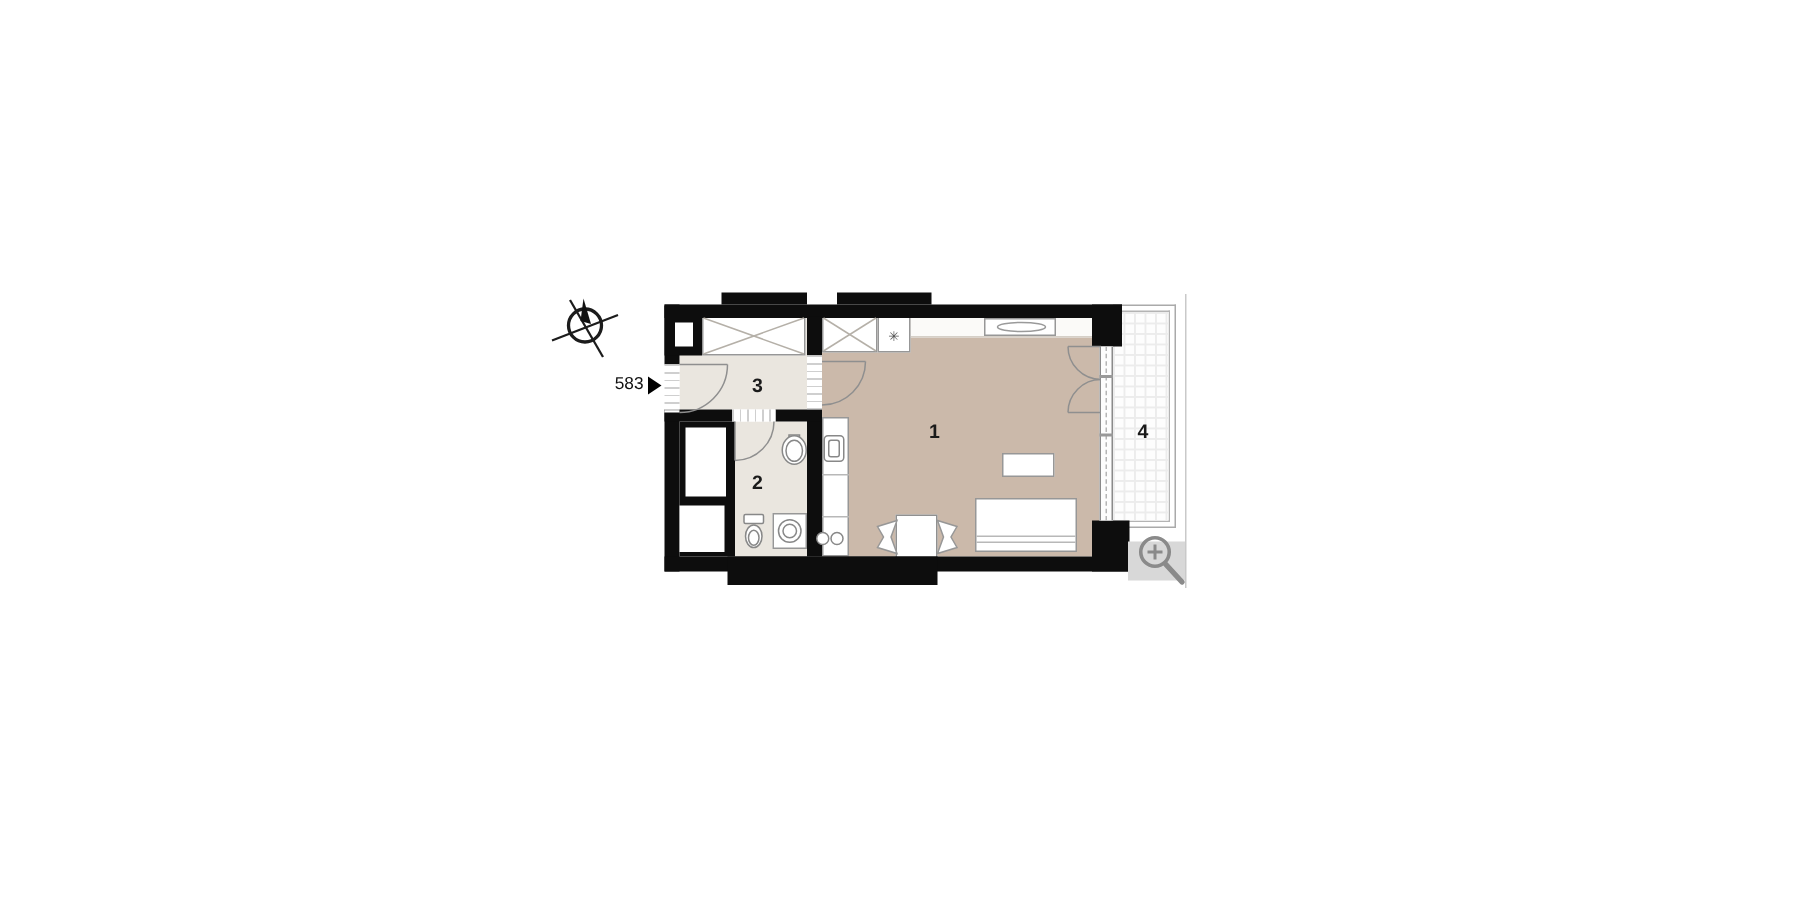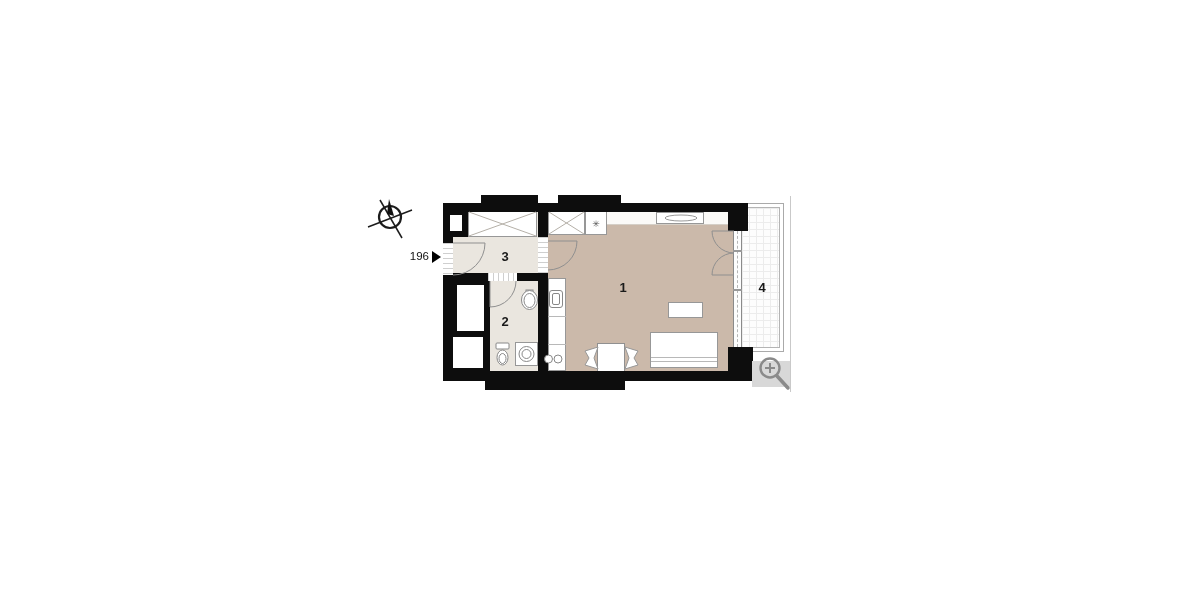--- a/index.html
+++ b/index.html
@@ -150,21 +150,21 @@
 
   <svg class="el" style="left:362px;top:192px;" width="56" height="52" viewBox="0 0 56 52">
     <g stroke="#1c1c1c" stroke-width="1.5" fill="none">
       <line x1="6" y1="35" x2="50" y2="18"></line>
       <line x1="18" y1="8" x2="40" y2="46"></line>
       <circle cx="28" cy="25" r="11" stroke-width="2.2"></circle>
     </g>
     <polygon points="27,7 32,24 25,22" fill="#111"></polygon>
   </svg>
 
-  <div class="el" id="unit-label" style="left:398px;top:250px;width:31px;height:14px;">196</div>
+  <div class="el" id="unit-label" style="left:398px;top:250px;width:31px;height:14px;">583</div>
   <div class="el" style="left:432px;top:251px;width:0;height:0;border-left:9px solid #000;border-top:6px solid transparent;border-bottom:6px solid transparent;"></div>
 
   <div class="el room-label" style="left:615px;top:280px;">1</div>
   <div class="el room-label" style="left:497px;top:314px;">2</div>
   <div class="el room-label" style="left:497px;top:249px;">3</div>
   <div class="el room-label" style="left:754px;top:280px;">4</div>
 
   <div class="el" id="zoom-btn" style="left:750px;top:355px;width:44px;height:38px;">
     <div class="el" style="left:2px;top:6px;width:38px;height:26px;background:#d8d8d8;"></div>
     <svg width="44" height="38" viewBox="0 0 44 38" style="position:absolute;left:0;top:0;">

